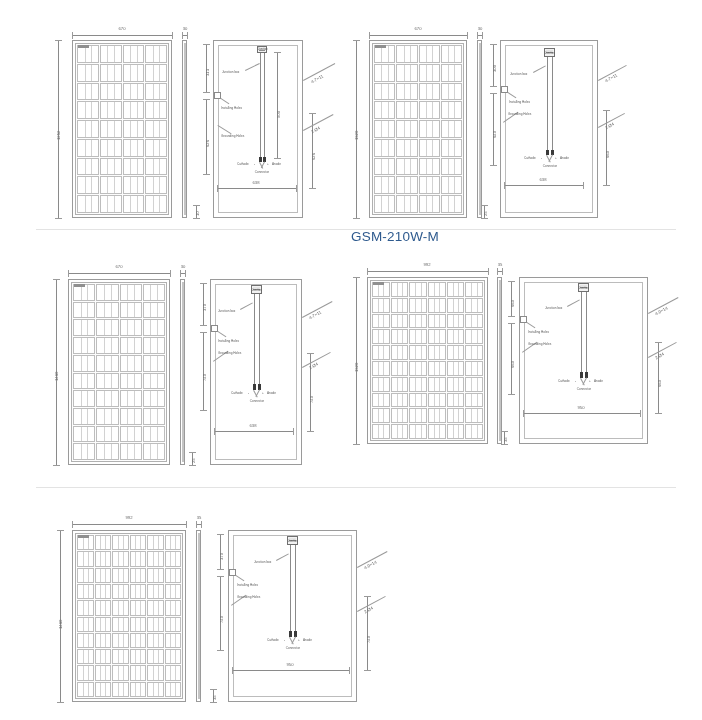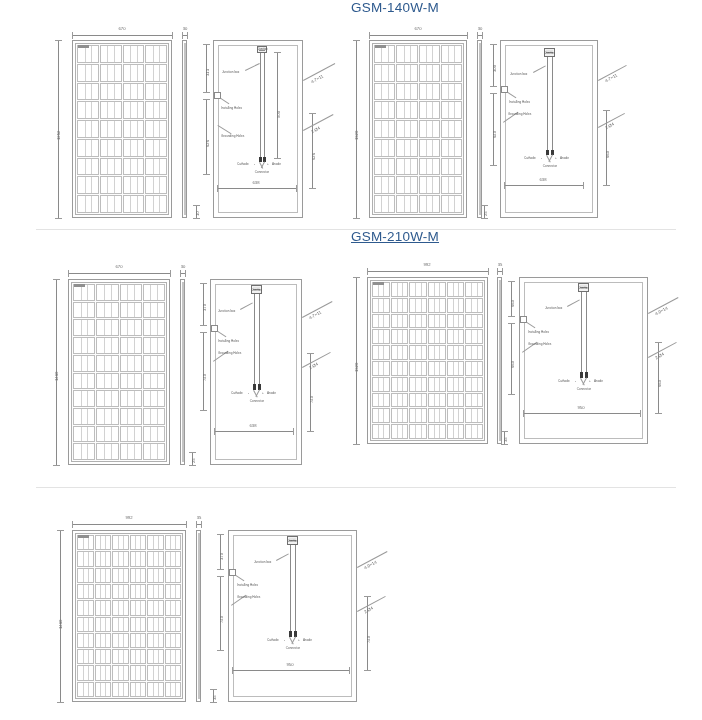--- a/index.html
+++ b/index.html
@@ -196,21 +196,20 @@
     <div class="tick lnh" style="left:193px;top:218px;width:7px;height:1px;"></div>
     <div class="dimv" style="left:195px;top:216px;">10</div>
 
     <div class="leader" style="left:303px;top:80px;width:36px;transform:rotate(-28deg);"></div>
     <div class="dimrot" style="left:310px;top:80px;">4-7×11</div>
     <div class="leader" style="left:303px;top:130px;width:34px;transform:rotate(-28deg);"></div>
     <div class="dimrot" style="left:310px;top:130px;">2-Ø4</div>
   </div>
 
   <div class="panel" style="left:351px;top:0;width:351px;height:229px;">
-    <div class="title" style="left:22px;top:8px;">GSM-140W-M</div>
 
     <div class="mod" style="left:18px;top:40px;width:98px;height:178px;">
       <div class="frame"></div>
       <div class="cells" style="grid-template-columns:repeat(4,1fr);grid-template-rows:repeat(9,1fr);">
         <div class="cell"></div>
           <div class="cell"></div>
           <div class="cell"></div>
           <div class="cell"></div>
         <div class="cell"></div>
           <div class="cell"></div>
@@ -451,21 +450,21 @@
     <div class="tick lnh" style="left:189px;top:236px;width:7px;height:1px;"></div>
     <div class="dimv" style="left:191px;top:234px;">25</div>
 
     <div class="leader" style="left:302px;top:88px;width:34px;transform:rotate(-28deg);"></div>
     <div class="dimrot" style="left:308px;top:87px;">4-7×11</div>
     <div class="leader" style="left:302px;top:138px;width:32px;transform:rotate(-28deg);"></div>
     <div class="dimrot" style="left:308px;top:137px;">2-Ø4</div>
   </div>
 
   <div class="panel" style="left:351px;top:229px;width:351px;height:258px;">
-    <div class="title" style="left:22px;top:12px;text-decoration:underline;">GSM-210W-M</div>
+    <div class="title" style="left:22px;top:12px;">GSM-210W-M</div>
 
     <div class="mod" style="left:16px;top:48px;width:121px;height:167px;">
       <div class="frame"></div>
       <div class="cells" style="grid-template-columns:repeat(6,1fr);grid-template-rows:repeat(10,1fr);">
         <div class="cell"></div>
           <div class="cell"></div>
           <div class="cell"></div>
           <div class="cell"></div>
           <div class="cell"></div>
           <div class="cell"></div>

